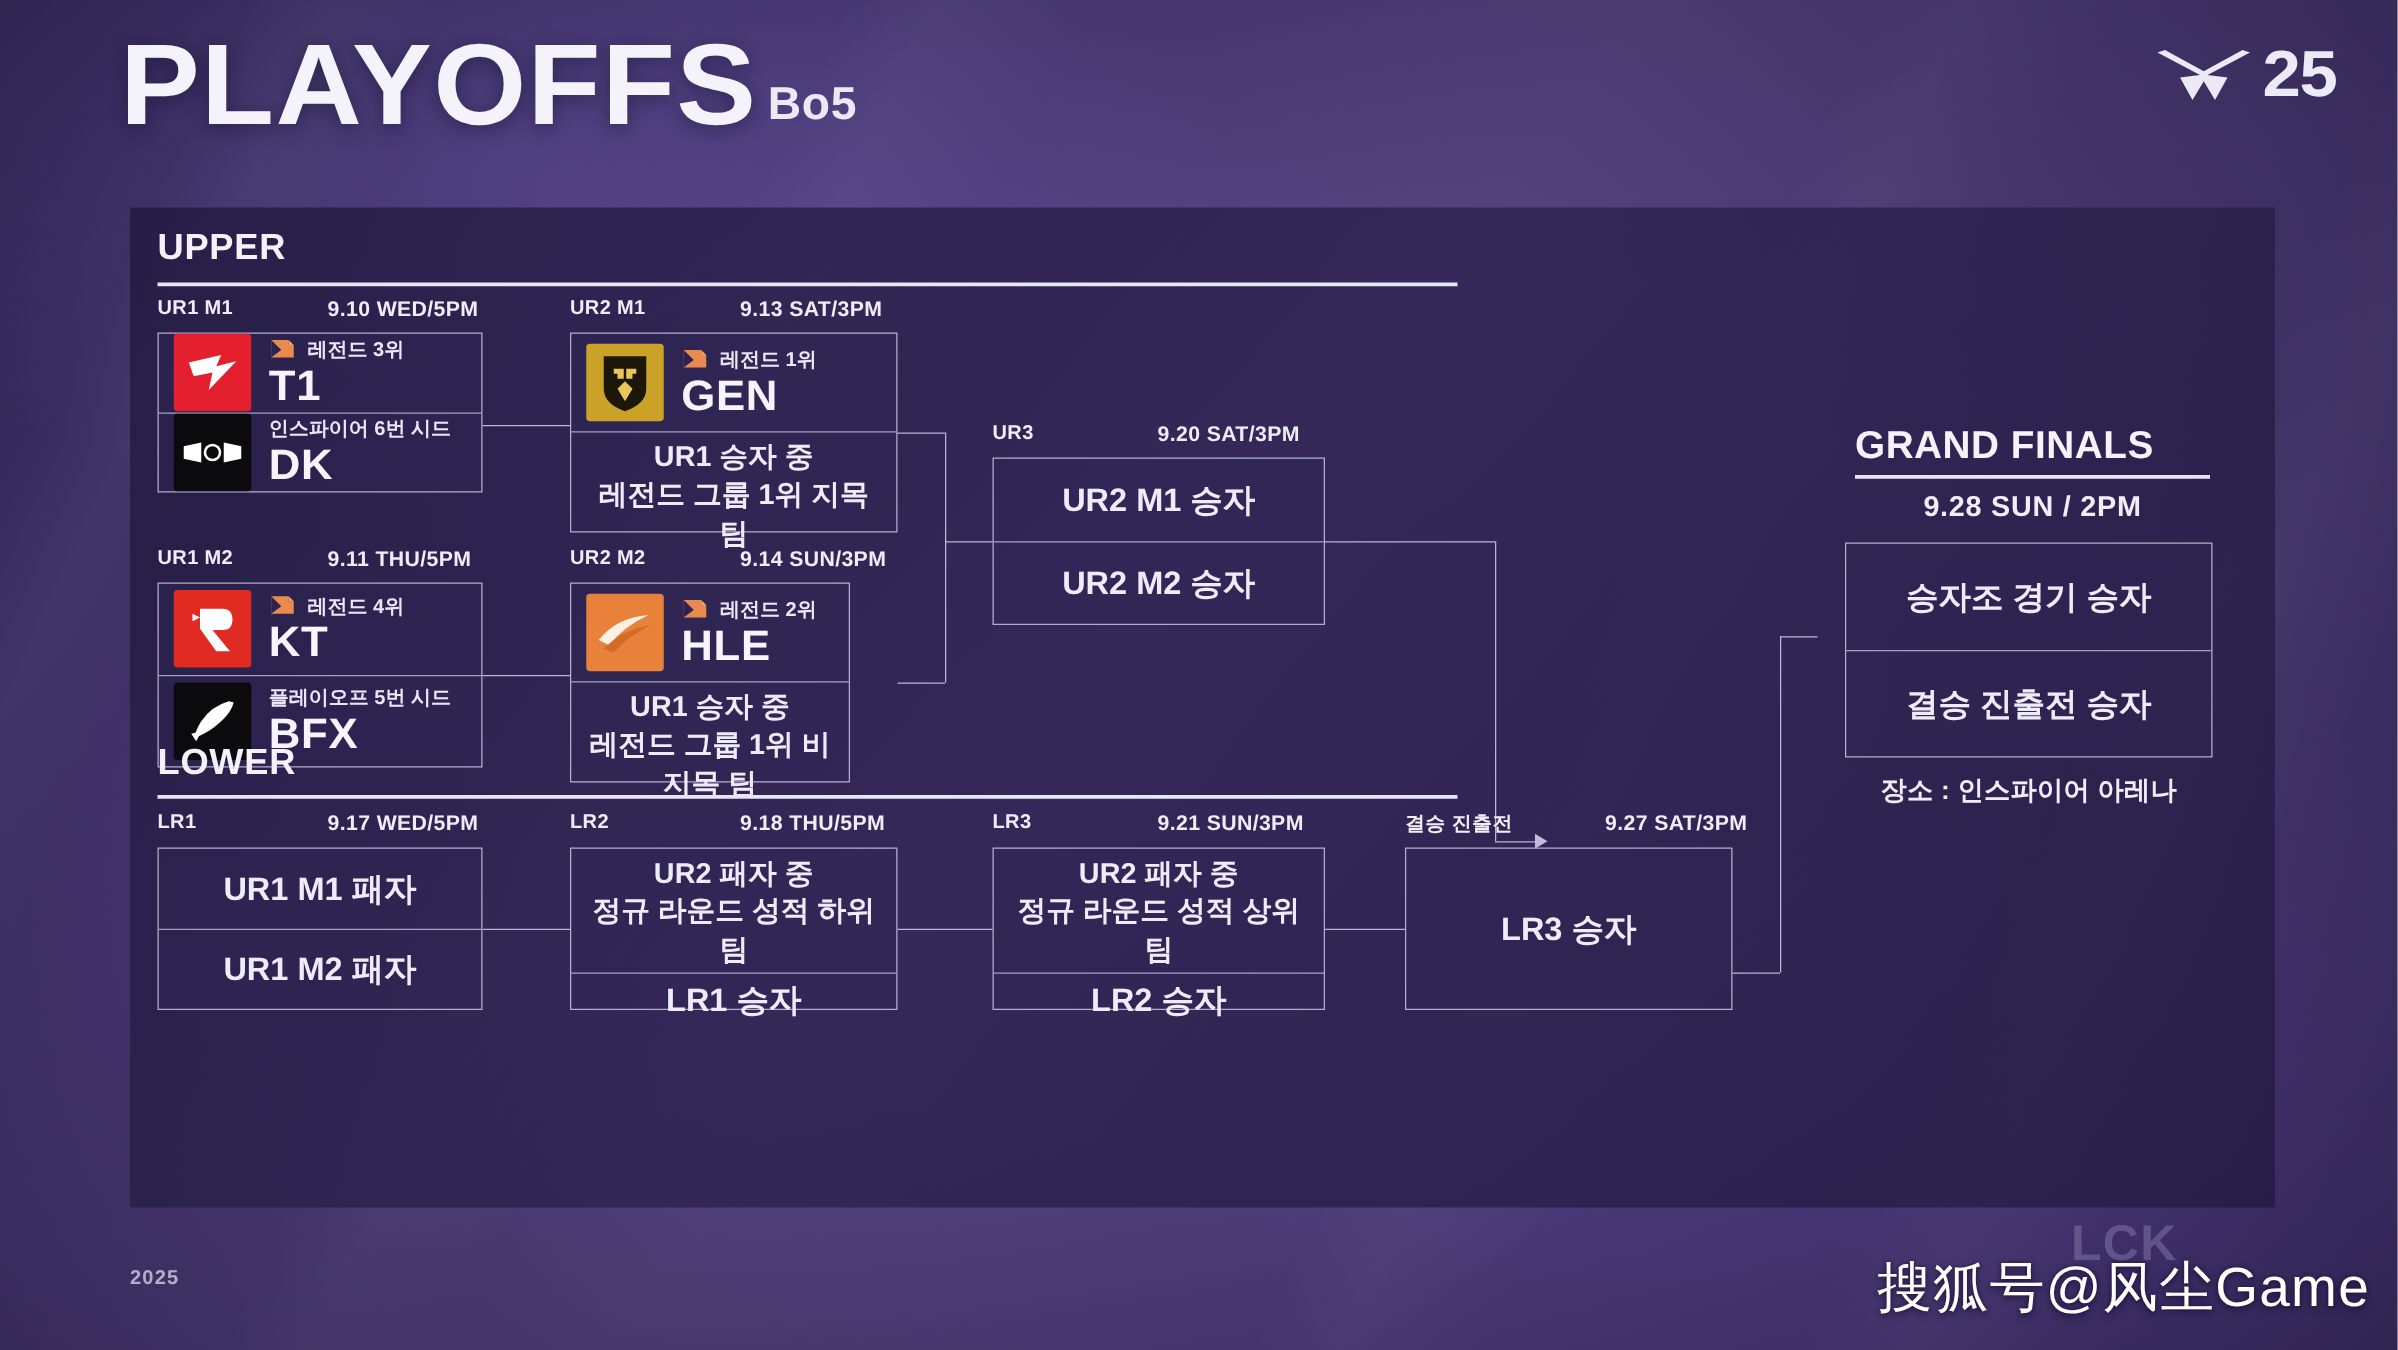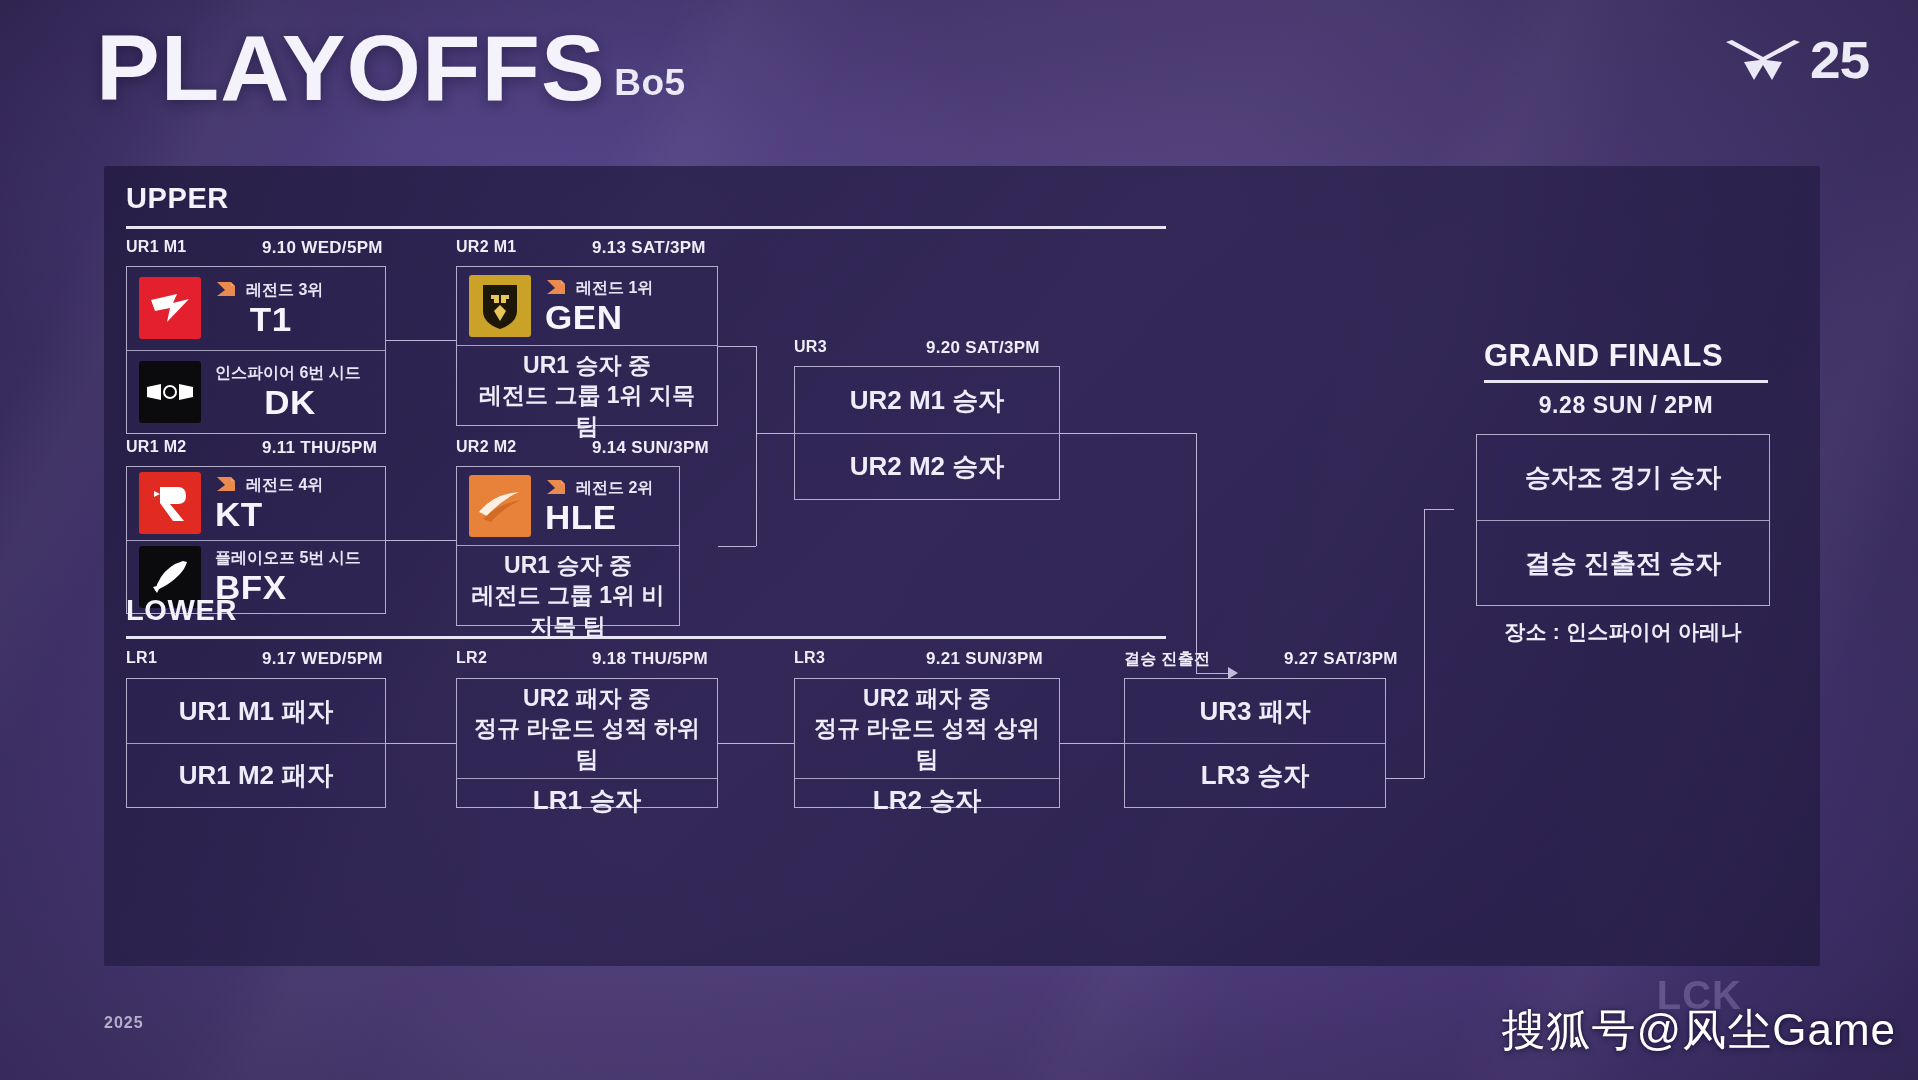--- a/index.html
+++ b/index.html
@@ -118,21 +118,21 @@
   <div class="logo-num">25</div>
 </div>
 
 <div class="panel">
 
   <div class="sect-title" style="left:22px; top:16px;">UPPER</div>
   <div class="sect-rule" style="left:22px; top:60px; width:1040px;"></div>
 
   <div class="mlabel" style="left:22px; top:72px;">UR1 M1</div>
   <div class="mdate" style="left:126px; top:72px;">9.10 WED/5PM</div>
-  <div class="mbox" style="left:22px; top:100px; width:260px; height:168px;text-align:center;">
+  <div class="mbox" style="left:22px; top:100px; width:260px; height:128px;">
     <div class="mrow trow">
       <div class="tlogo" style="background:#e4202f">
         <svg width="46" height="34" viewBox="0 0 46 34">
             <path d="M4 9 L30 3 L26 12 L42 8 L20 31 L23 17 L8 20 Z" fill="#fff"></path>
           </svg>
       </div>
       <div class="tmeta">
         <div class="tseedline">
           <svg class="seed-ico" viewBox="0 0 24 20">
             <path d="M2 2 L16 2 L16 6 L20 6 L20 16 L2 16 Z" fill="#e98a4e"></path>
@@ -315,23 +315,20 @@
     </div>
     <div class="mrow crow">
       <div class="ctext big">LR2 승자</div>
     </div>
   </div>
 
   <div class="mlabel" style="left:1020px; top:483px;">결승 진출전</div>
   <div class="mdate" style="left:1148px; top:483px;">9.27 SAT/3PM</div>
   <div class="mbox" style="left:1020px; top:512px; width:262px; height:130px;">
     <div class="mrow crow">
-      <div class="ctext big">UR3 패자</div>
-    </div>
-    <div class="mrow crow">
       <div class="ctext big">LR3 승자</div>
     </div>
   </div>
 
   <div class="ln lh" style="left:282px; top:577px; width:70px;"></div>
   <div class="ln lh" style="left:614px; top:577px; width:76px;"></div>
   <div class="ln lh" style="left:956px; top:577px; width:64px;"></div>
 
   <div class="ln lh" style="left:1282px; top:612px; width:38px;"></div>
   <div class="ln lv" style="left:1320px; top:343px; height:269px;"></div>

